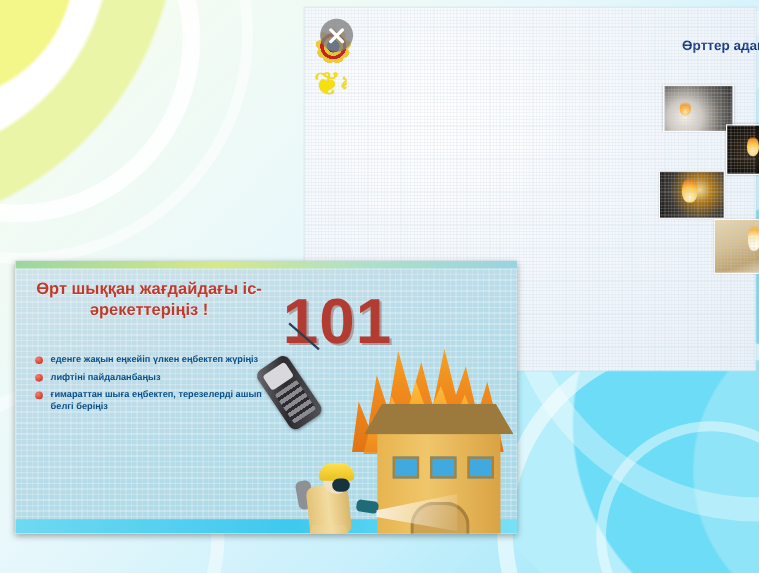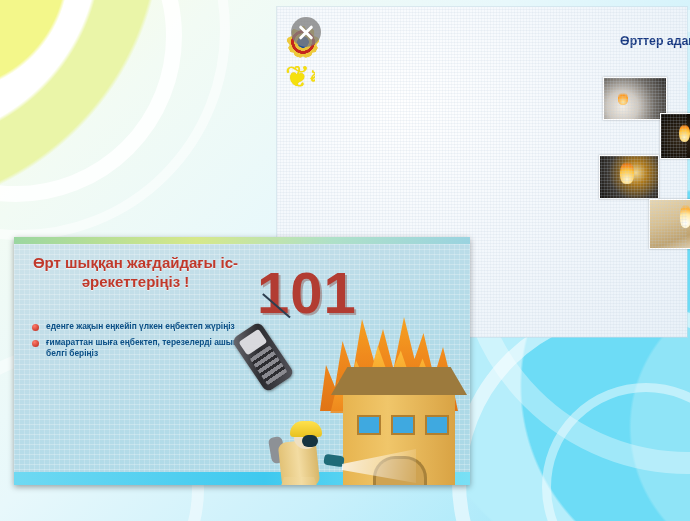--- a/index.html
+++ b/index.html
@@ -199,20 +199,21 @@
 
   <div id="poster">
     <div class="grid"></div>
     <div class="topstripe"></div>
     <div class="botstripe"></div>
 
     <div id="poster-title">Өрт шыққан жағдайдағы іс-әрекеттеріңіз !</div>
 
     <div id="poster-list">
       <div class="pitem">еденге жақын еңкейіп үлкен еңбектеп жүріңіз</div>
+      <div class="pitem">лифтіні  пайдаланбаңыз</div>
       <div class="pitem">ғимараттан шыға еңбектеп, терезелерді ашып белгі беріңіз</div>
     </div>
 
     <div id="num101">101</div>
 
     <div id="flames"></div>
     <div id="flames2"></div>
 
     <div id="house">
       <div class="roof"></div>

